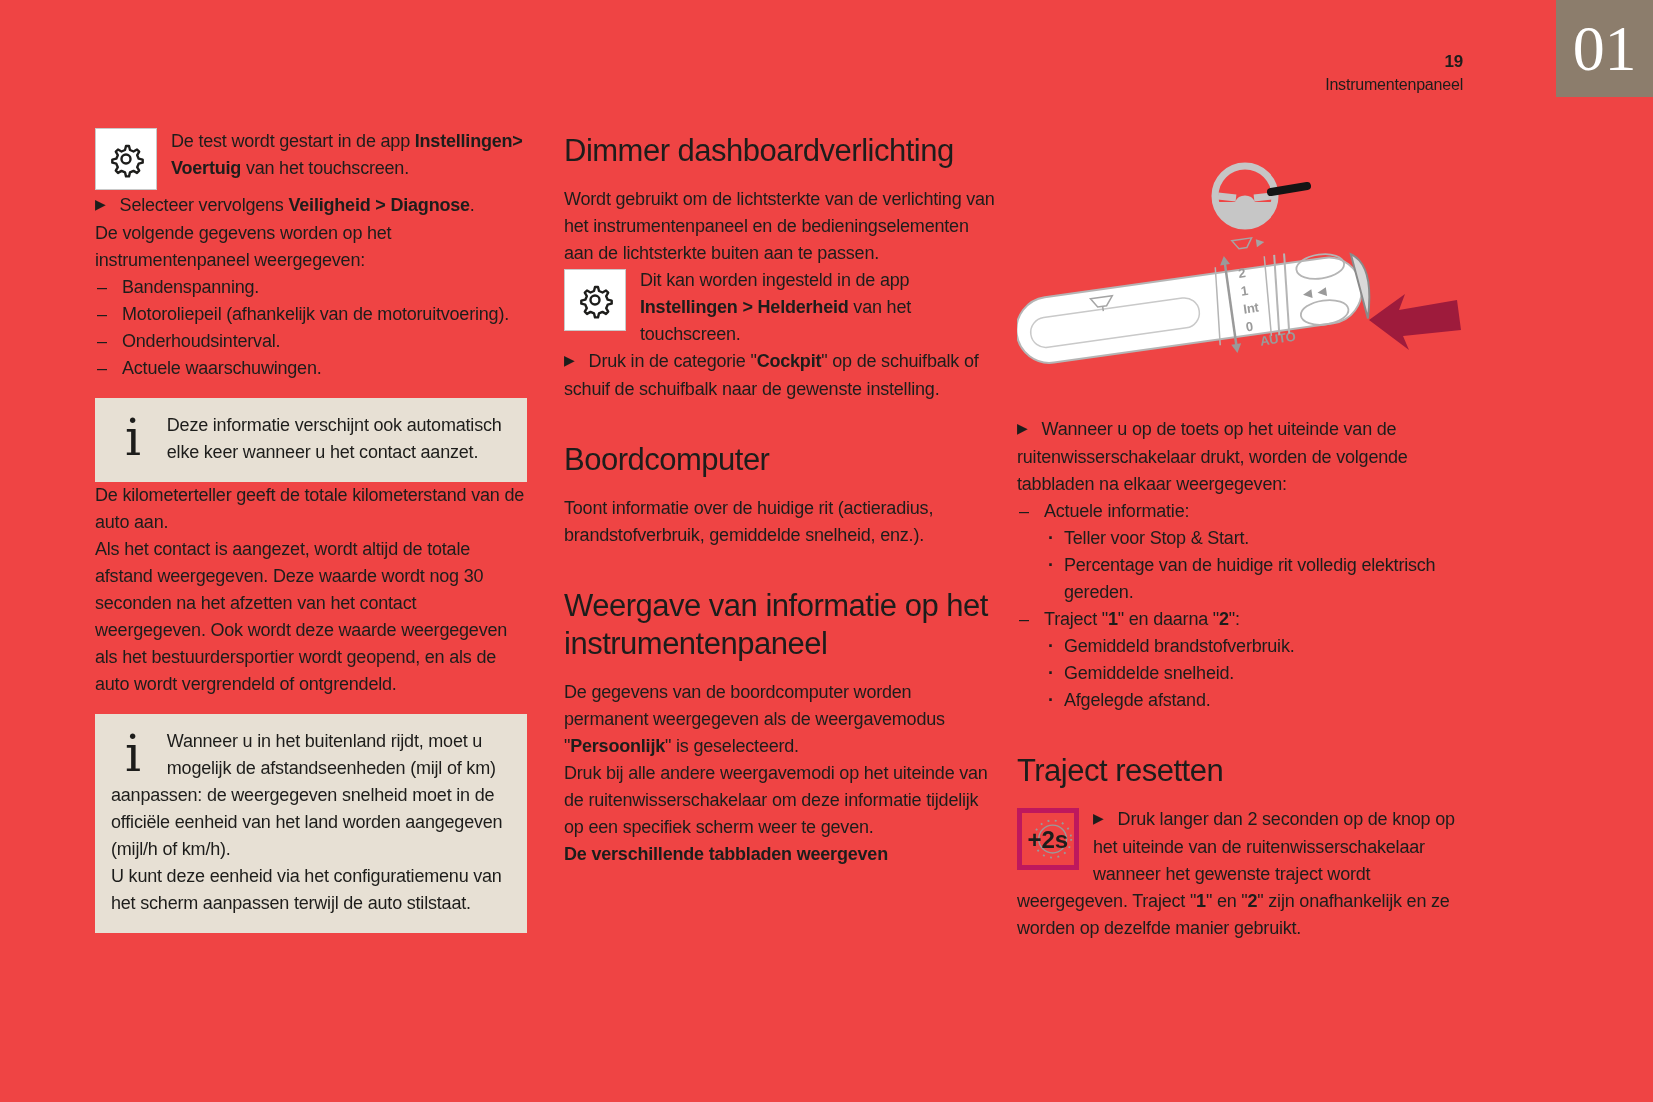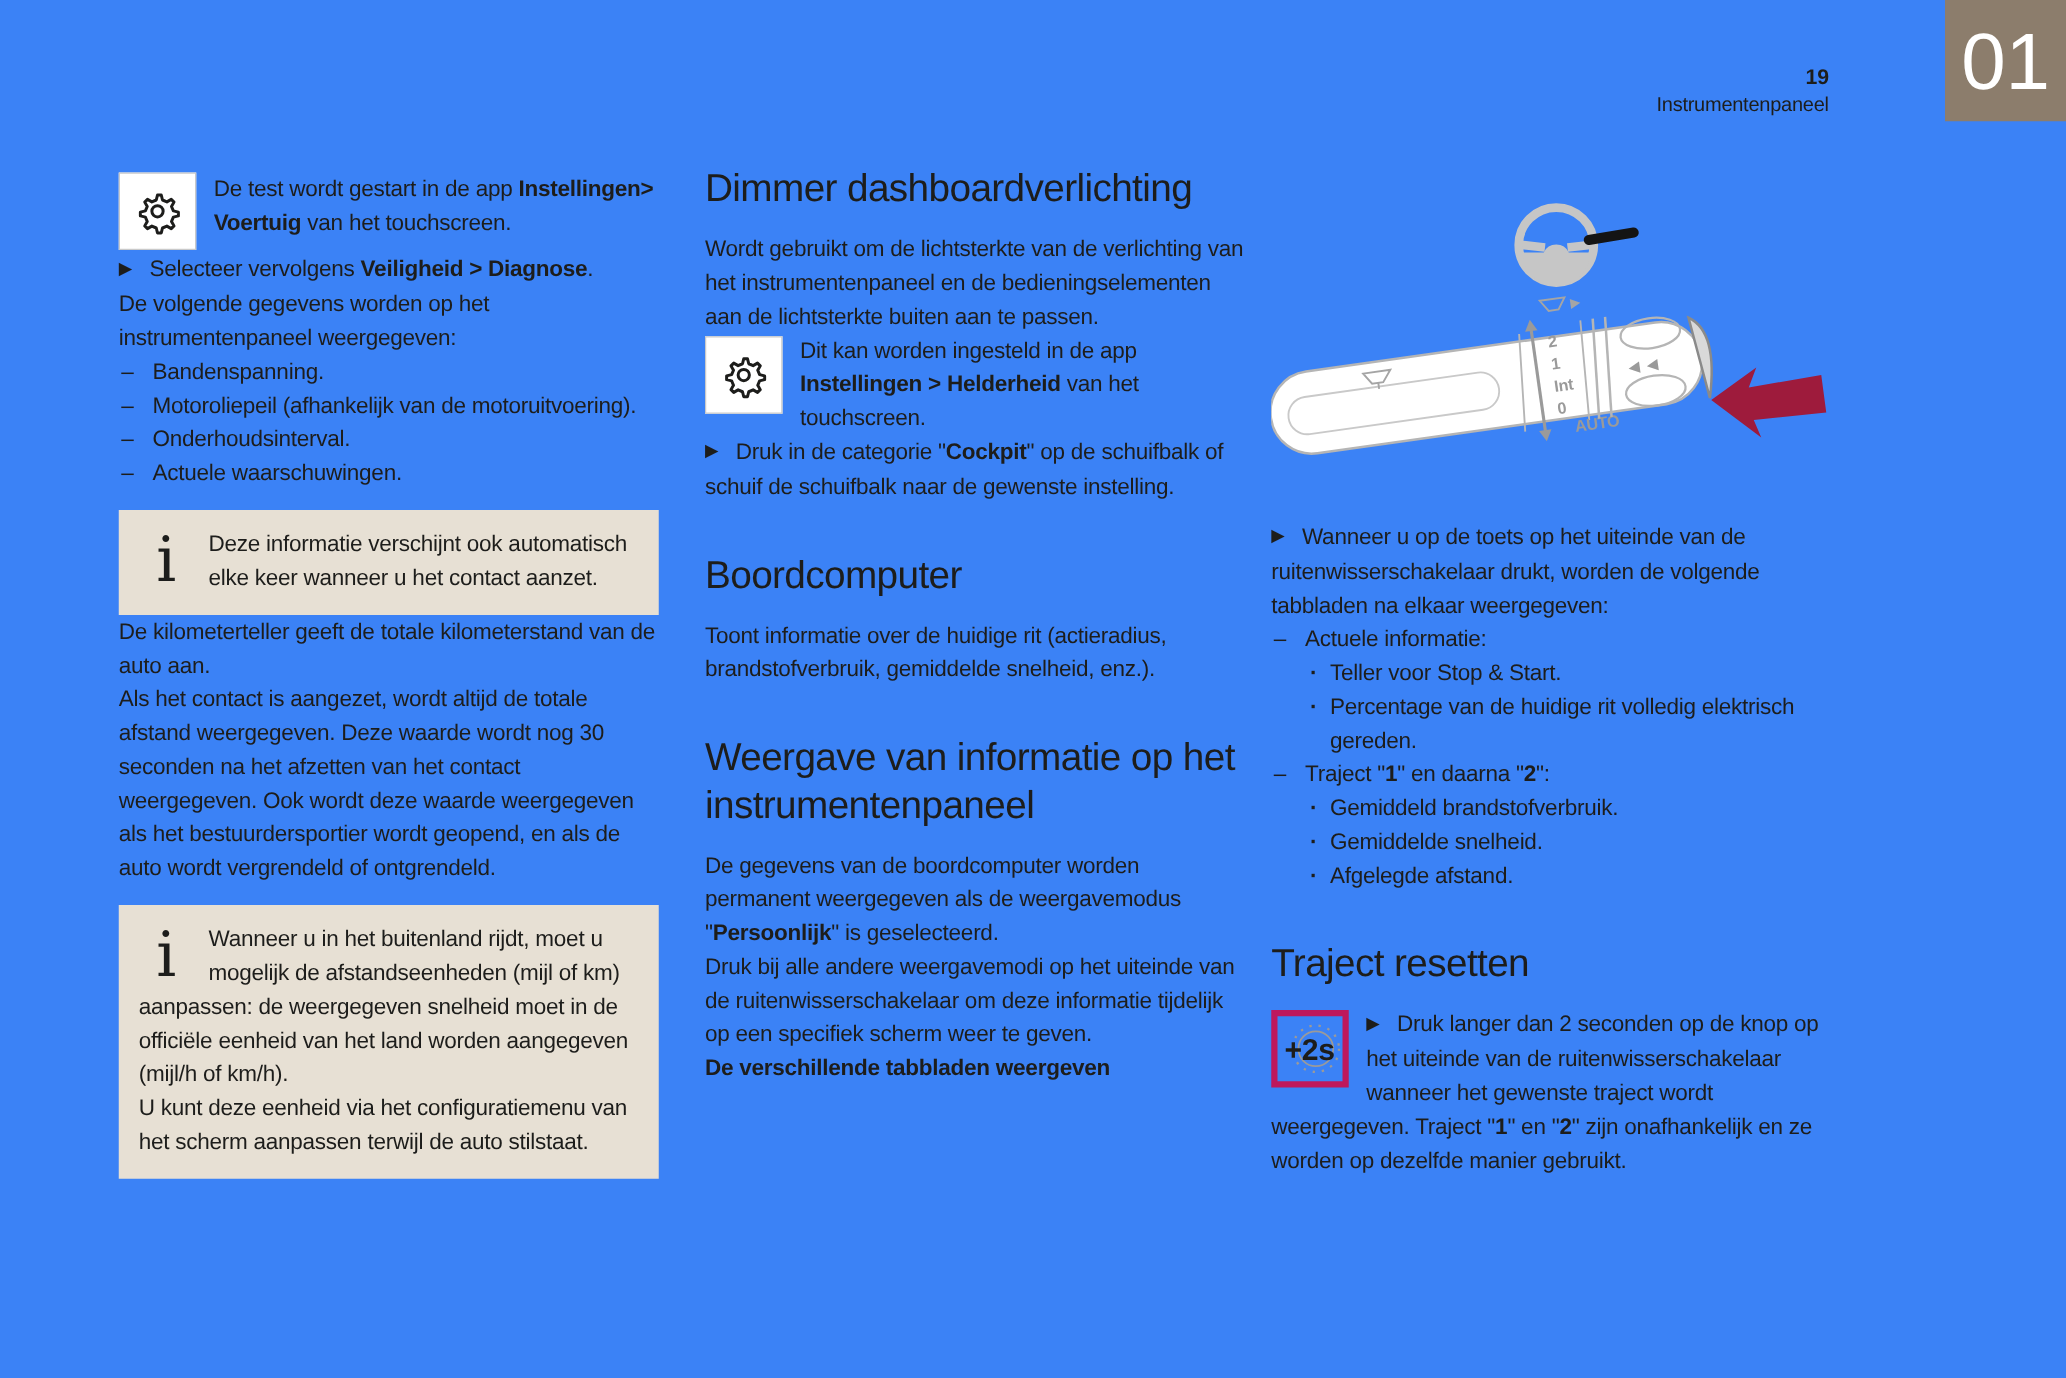--- a/index.html
+++ b/index.html
@@ -1,34 +1,34 @@
 <!DOCTYPE html>
 <html><head>
 <meta charset="utf-8">
 <style>
   html,body{margin:0;padding:0;background:#ffffff;}
   .page{
-    position:relative;width:1653px;height:1102px;background:#3b82f6;overflow:hidden;
+    position:relative;width:1653px;height:1102px;background:#ef4444;overflow:hidden;
     font-family:"Liberation Sans",sans-serif;color:#1d1d1b;
     letter-spacing:-0.2px;
   }
   
   .chapter-tab{
     position:absolute;right:0;top:0;width:97px;height:97px;background:#8c7d6c;
     display:flex;align-items:center;justify-content:center;
   }
   .chapter-tab span{
-    font-family:Liberation Sans, sans-serif;font-size:64px;color:#ffffff;font-weight:400;line-height:1;
+    font-family:Liberation Serif, serif;font-size:64px;color:#ffffff;font-weight:400;line-height:1;
   }
   .header-meta{position:absolute;right:190px;top:50px;width:420px;text-align:right;}
   .page-num{font-size:17px;font-weight:700;line-height:23px;}
   .section-title{font-size:16px;font-weight:400;line-height:23px;}
   
   .col{position:absolute;top:128px;font-size:18px;line-height:27px;}
-  .col1{left:95px;width:432px;margin-top:10px;}
+  .col1{left:95px;width:432px;}
   .col2{left:564px;width:432px;}
   .col3{left:1017px;width:450px;top:138px;}
   .bold{font-weight:700;}
   p{margin:0 0 0 0;}
   .para{margin:0;}
   h1.sec{font-size:31px;font-weight:400;line-height:38px;margin:38px 0 16px 0;letter-spacing:-0.5px;}
   h1.sec.first{margin-top:4px;}
   
   .marker{display:inline-block;font-size:14px;margin-right:14px;transform:translateY(-2px);}
   

